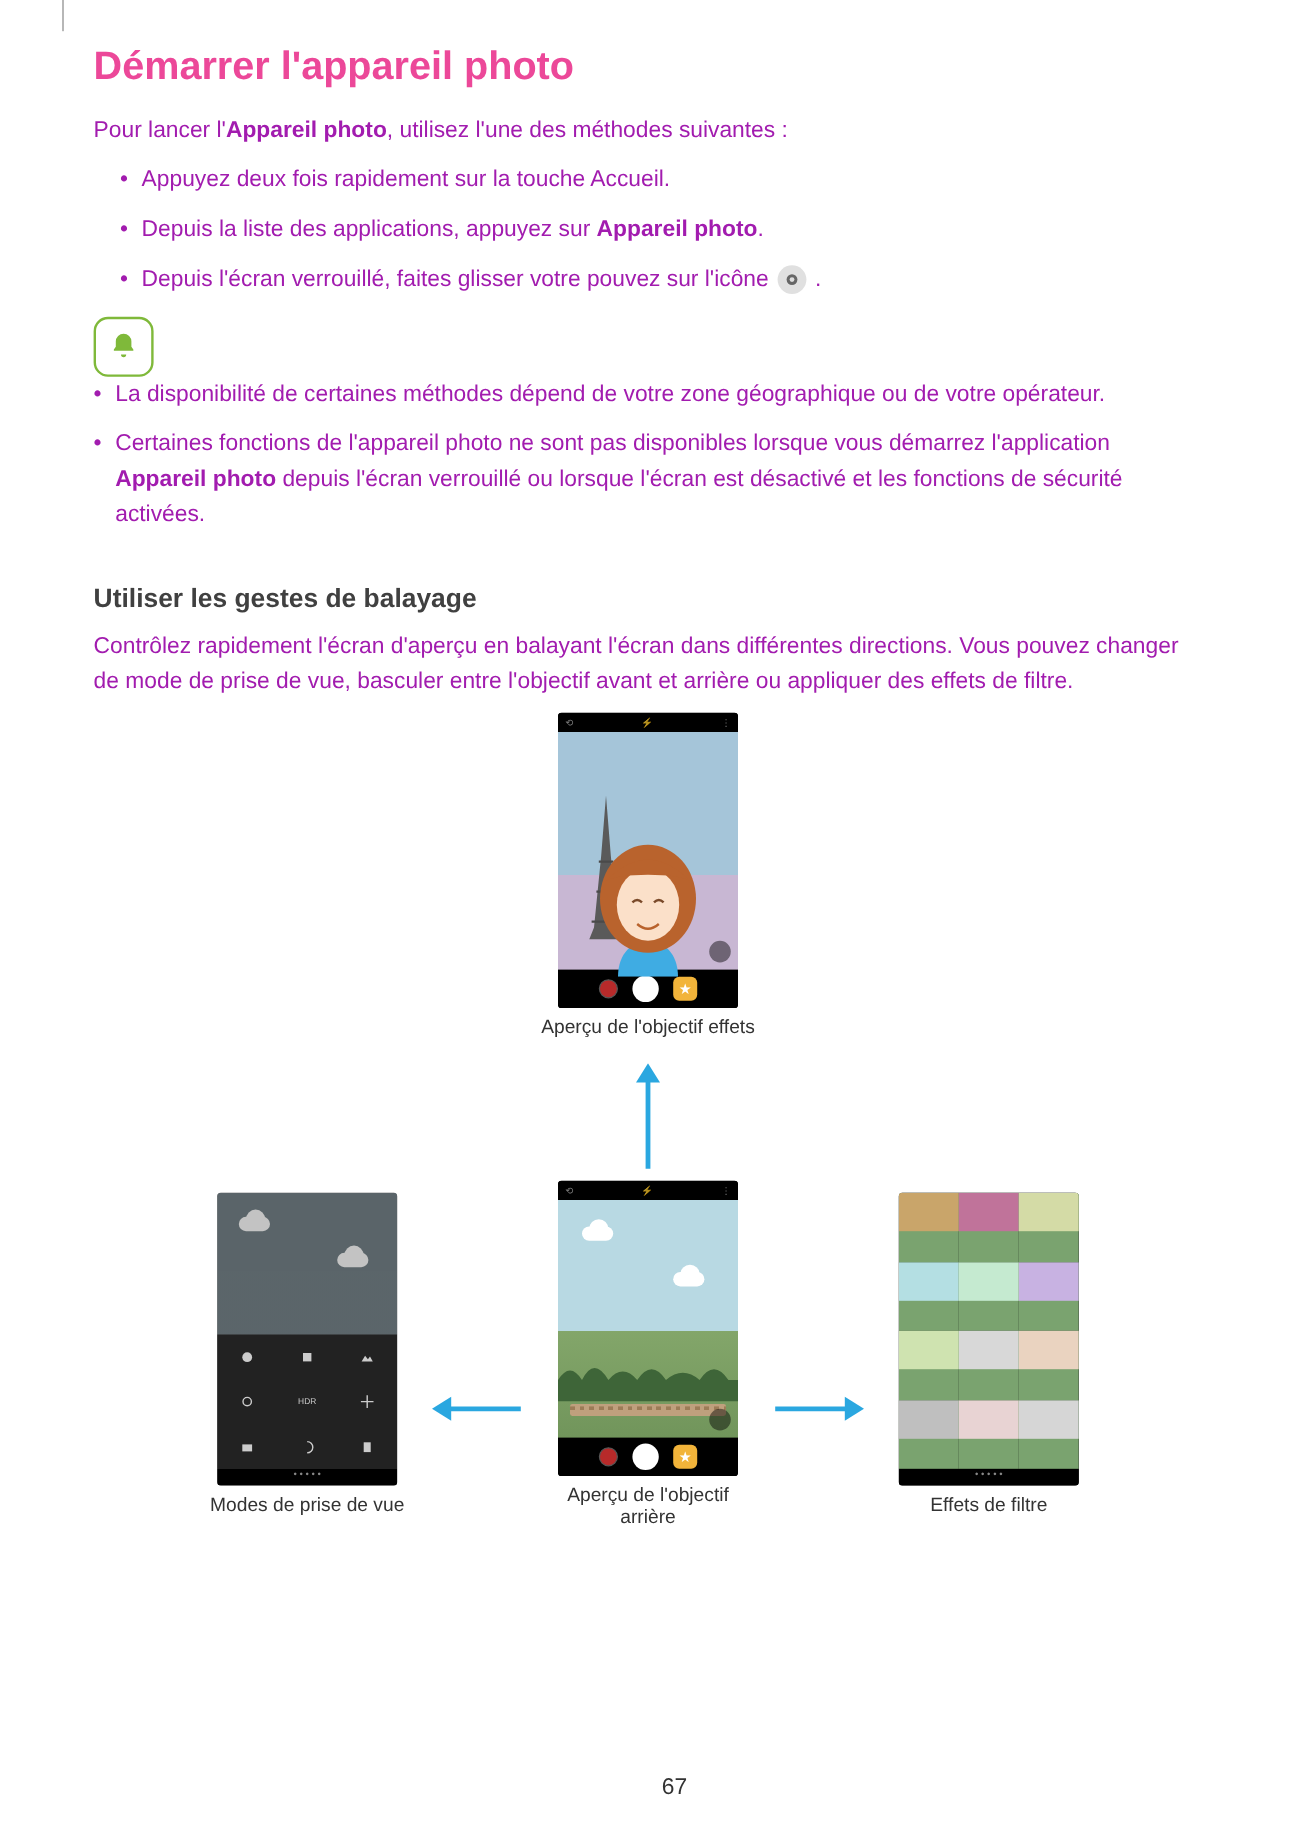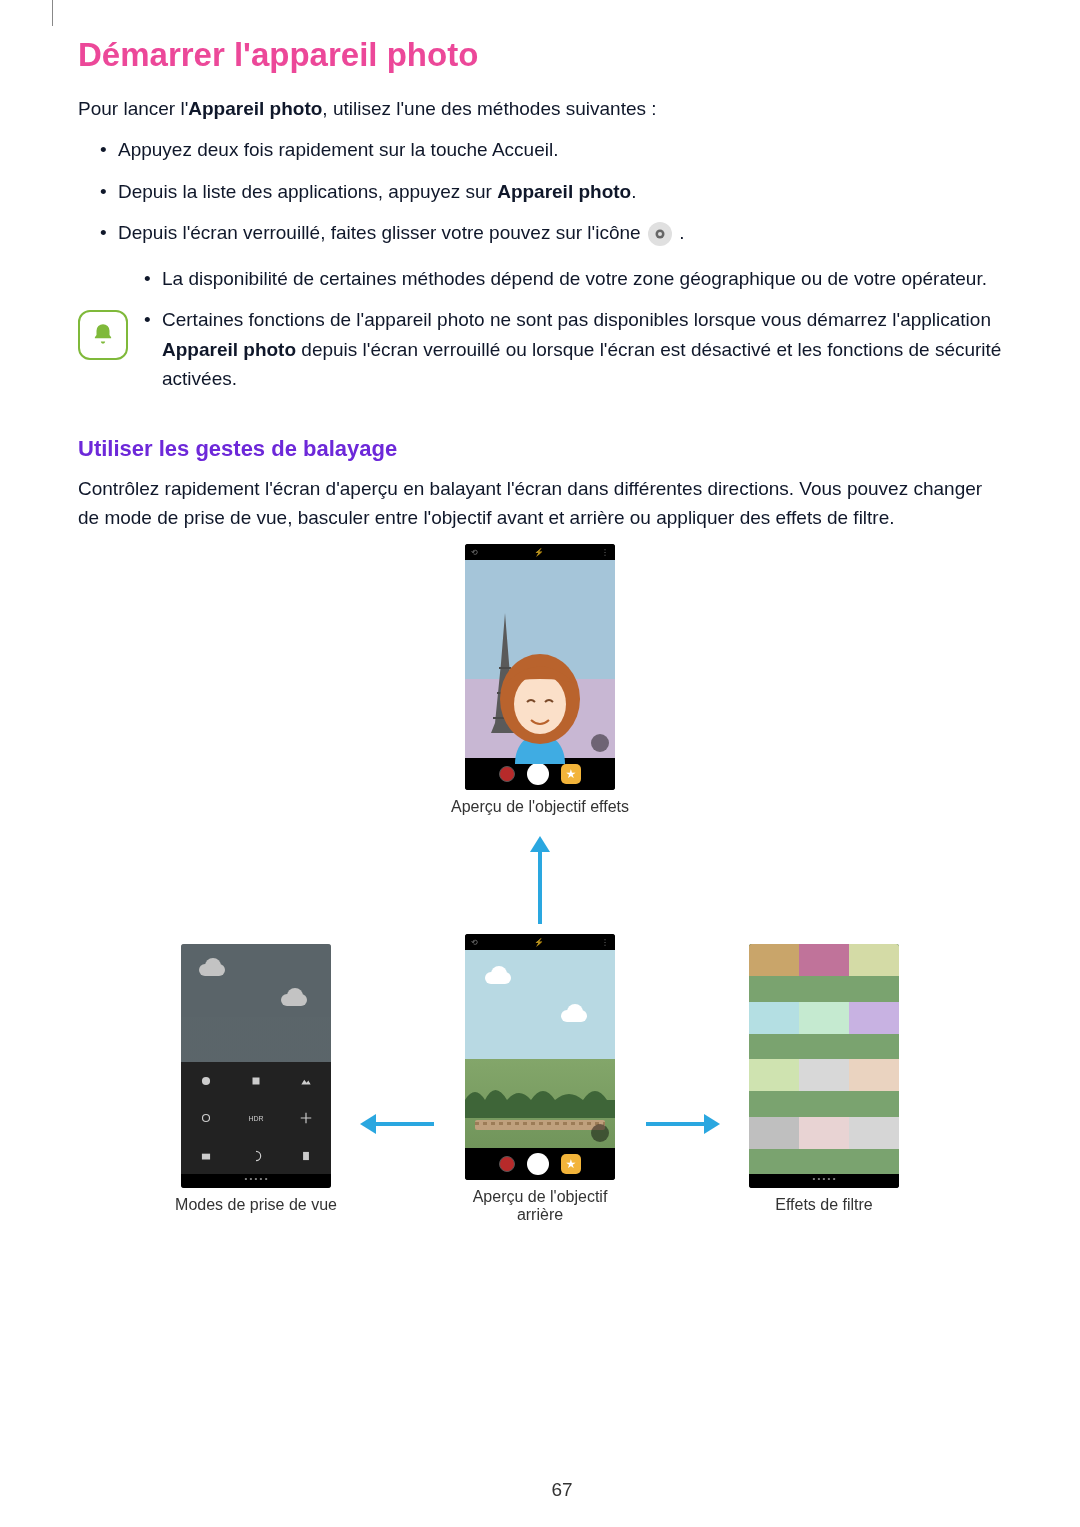--- a/index.html
+++ b/index.html
@@ -31,21 +31,21 @@
   }
   h1.section-title {
     color: #ec4899;
     font-size: 33px;
     font-weight: 700;
     margin: 0 0 20px 0;
   }
   p.body, li.body {
     font-size: 19px;
     line-height: 1.55;
-    color: #0f172a;
+    color: #a21caf;
     margin: 0 0 12px 0;
   }
   ul {
     list-style: none;
     padding: 0;
     margin: 6px 0 16px 22px;
   }
   ul li {
     position: relative;
     padding-left: 18px;
@@ -64,39 +64,39 @@
     align-items: center;
     justify-content: center;
     width: 24px;
     height: 24px;
     border-radius: 50%;
     background: #e0e0e0;
     vertical-align: middle;
     margin: 0 2px;
   }
   .lock-inline svg { width: 12px; height: 12px; }
-  .note-row { display: flex; align-items: center; margin-bottom: 18px; }
+  .note-row { display: flex; align-items: flex-start; margin-bottom: 18px; flex-direction: column; }
   .note-icon {
     width: 46px;
     height: 46px;
     border: 2px solid #7fb93a;
     border-radius: 12px;
     display: flex;
     align-items: center;
     justify-content: center;
     margin-right: 16px;
     flex-shrink: 0;
   }
   .note-icon svg { width: 26px; height: 26px; fill: #7fb93a; }
   .note-body ul { margin: 0; }
   h2.sub-title {
     font-size: 22px;
     font-weight: 700;
     margin: 30px 0 12px 0;
-    color: #6d28d9;
+    color: #404040;
   }
   .diagram {
     display: flex;
     flex-direction: column;
     align-items: center;
     margin-top: 12px;
   }
   .phone {
     width: 150px;
     background: #000;

